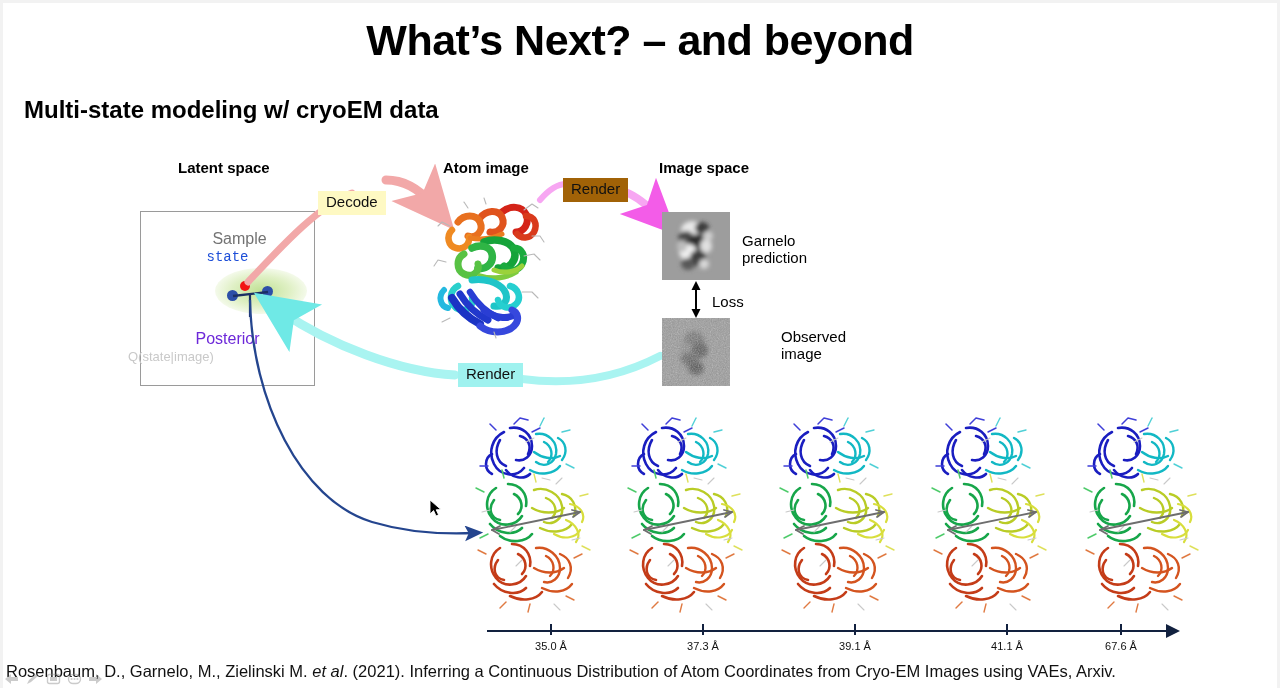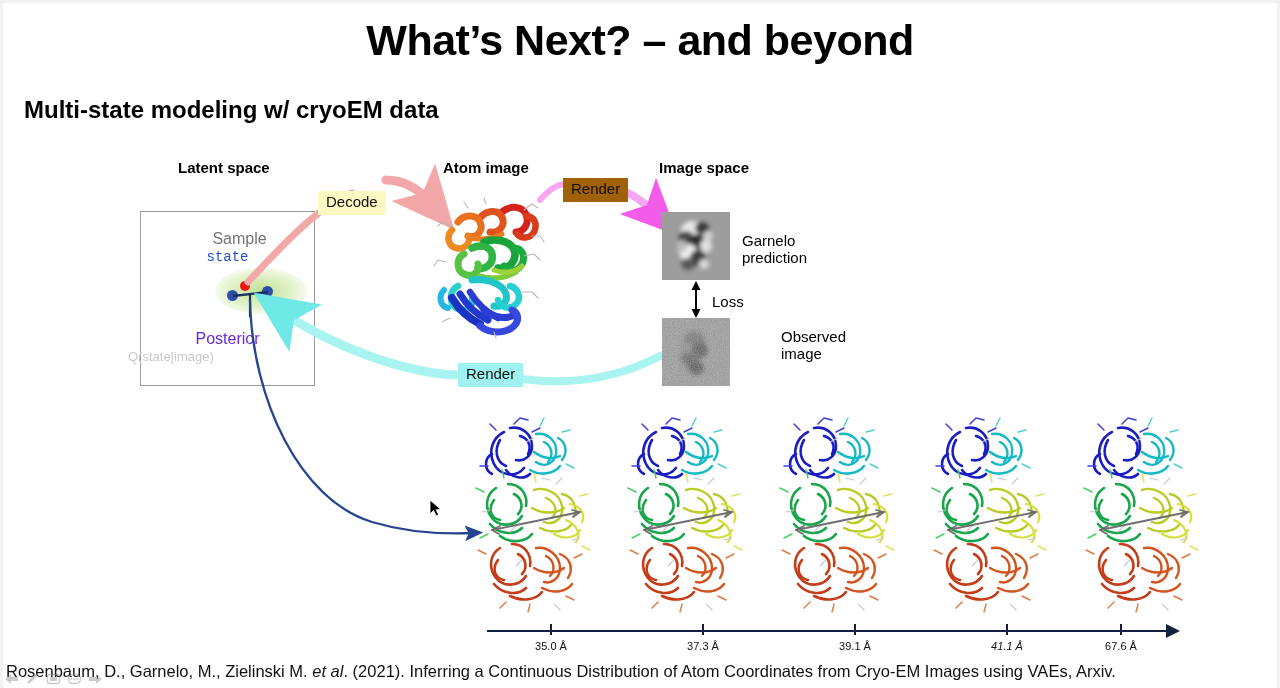--- a/index.html
+++ b/index.html
@@ -389,21 +389,21 @@
 
   <div class="tick" style="left:550px;"></div>
   <div class="tick" style="left:702px;"></div>
   <div class="tick" style="left:854px;"></div>
   <div class="tick" style="left:1006px;"></div>
   <div class="tick" style="left:1120px;"></div>
 
   <div class="tick-label" style="left:516px;">35.0 Å</div>
   <div class="tick-label" style="left:668px;">37.3 Å</div>
   <div class="tick-label" style="left:820px;">39.1 Å</div>
-  <div class="tick-label" style="left:972px;font-style:italic;">41.1 Å</div>
+  <div class="tick-label" style="left:972px;">41.1 Å</div>
   <div class="tick-label" style="left:1086px;">67.6 Å</div>
 
   <div class="citation"><span>Rosenbaum, D., Garnelo, M., Zielinski M. </span><i>et al</i><span>. (2021). Inferring a Continuous Distribution of Atom Coordinates from Cryo-EM Images using VAEs, Arxiv.</span></div>
 
   <div class="ppt-bar">
     <svg class="ppt-btn" viewBox="0 0 17 14">
       <path d="M8,2 L8,5 L15,5 L15,9 L8,9 L8,12 L2,7 Z" fill="#8d8d8d"></path>
     </svg>
     <svg class="ppt-btn" viewBox="0 0 17 14">
       <path d="M3,12 L5,8 L12,2 L14,4 L7,10 Z" fill="#8d8d8d"></path>

